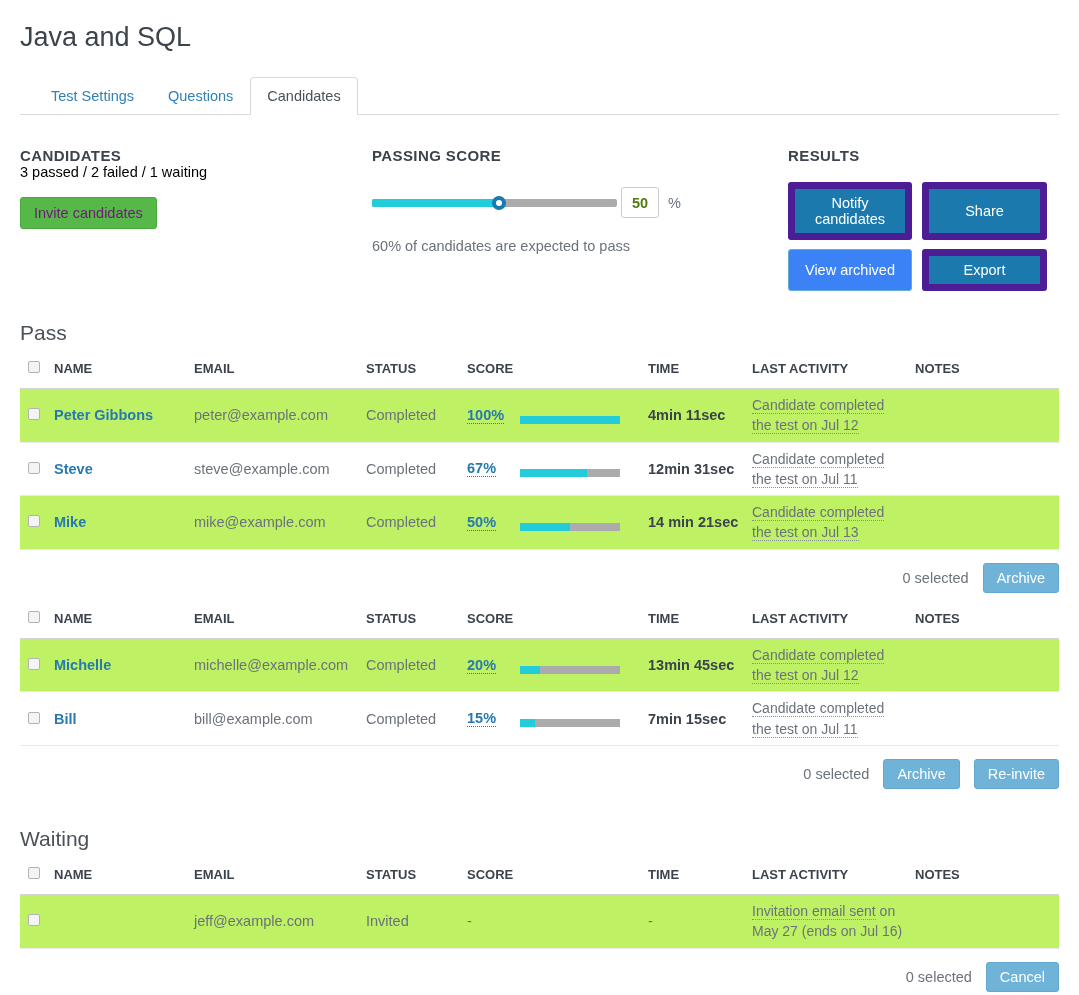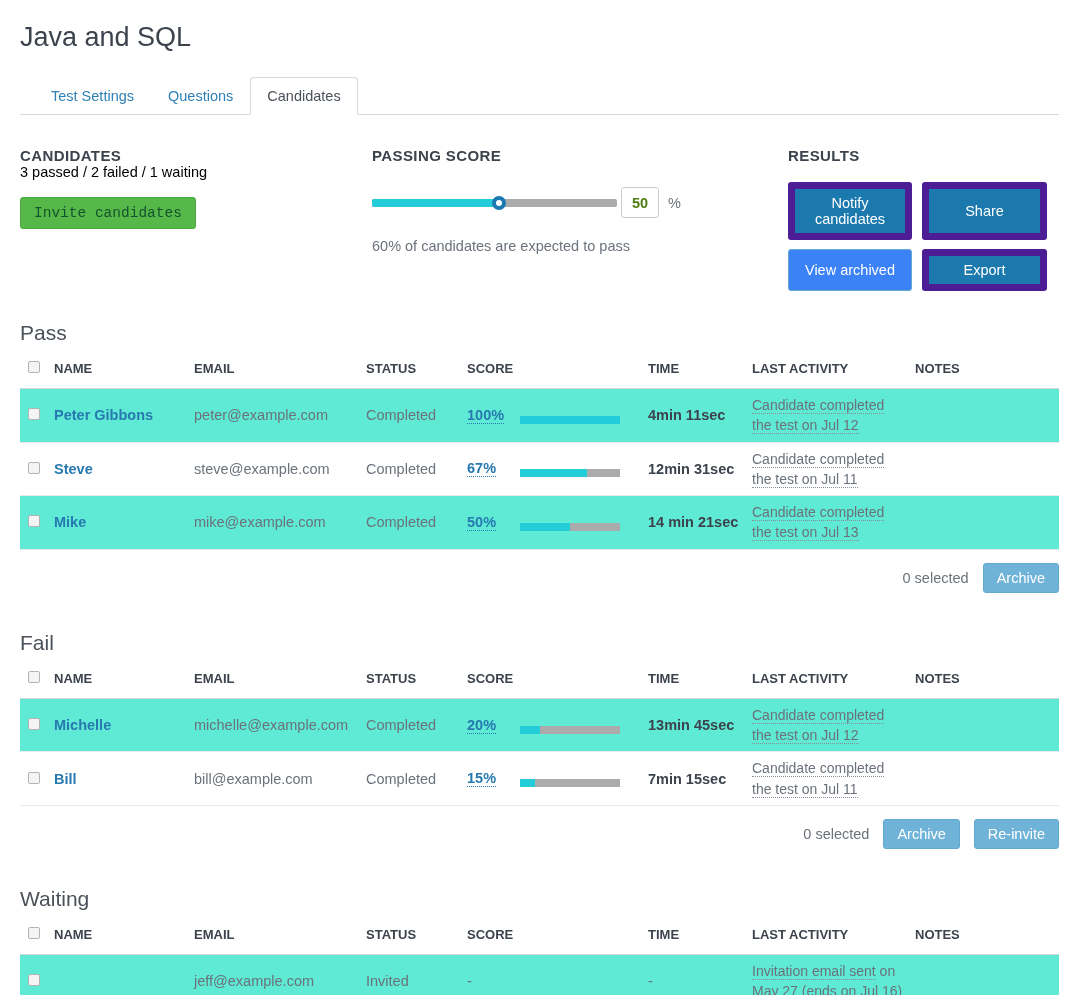--- a/index.html
+++ b/index.html
@@ -20,21 +20,21 @@
 
   
   .panels { display:flex; margin-top:32px; }
   .panel-heading { font-size:15px; font-weight:700; letter-spacing:.4px; color:#3c434d; margin:0; }
   .panel-candidates { width:352px; flex:none; }
   .panel-passing { width:416px; flex:none; }
   .panel-results { flex:1; }
 
   .summary-link { display:block; font-size:14.5px; color:#000000; text-decoration:none; }
   .btn { font-family:inherit; cursor:pointer; border-radius:3px; font-size:14.5px; }
-  .btn-green { margin-top:17px; background:#55b848; border:1px solid #49a83e; color:#14532d; padding:7px 13px;font-family:Liberation Mono, monospace; }
+  .btn-green { margin-top:17px; background:#55b848; border:1px solid #49a83e; color:#701a75; padding:7px 13px; }
 
   .slider-row { display:flex; align-items:center; margin-top:23px; }
   .slider-track { position:relative; width:245px; height:8px; background:#ababab; border-radius:2px; }
   .slider-fill { position:relative; display:block; height:8px; background:#22ccd8; border-radius:2px 0 0 2px; }
   .slider-handle { position:absolute; right:-11px; top:50%; transform:translateY(-50%); width:14px; height:14px; background:#fff; border:4px solid #1a79b0; border-radius:50%; cursor:pointer; }
   .score-input { width:38px; height:31px; margin-left:4px; border:1px solid #ccc; border-radius:3px; text-align:center; font-family:inherit; font-size:14.5px; font-weight:700; color:#4d7c0f; }
   .pct-label { margin-left:9px; font-size:14.5px; color:#6b727b; }
   .hint { margin-top:20px; font-size:14.5px; color:#6b727b; }
 
   .results-grid { display:grid; grid-template-columns:124px 125px; gap:9px 10px; margin-top:18px; }
@@ -44,21 +44,21 @@
   
   .section-title { font-size:21px; font-weight:400; color:#4a5159; margin:30px 0 6px 0; }
   table.cand { width:100%; border-collapse:collapse; table-layout:fixed; }
   col.c-cb { width:34px; } col.c-name { width:140px; } col.c-email { width:172px; }
   col.c-status { width:101px; } col.c-score { width:181px; } col.c-time { width:104px; }
   col.c-act { width:163px; }
   th { text-align:left; font-size:13px; font-weight:700; color:#3c434d; padding:10px 8px 12px 0; border-bottom:1px solid #d5d5d5; }
   th.cb-cell, td.cb-cell { padding-left:8px; }
   td { padding:6px 8px 6px 0; font-size:14.5px; vertical-align:middle; }
   tr.data-row { height:53px; border-bottom:1px solid #e9e9e9; }
-  tr.shaded { background:#5eead4; }
+  tr.shaded { background:#bef264; }
   .checkbox { display:inline-block; width:12px; height:12px; border:1px solid #b3b3b3; background:#f4f4f4; border-radius:2px; cursor:pointer; }
   .muted { color:#6b727b; }
   .name-link { color:#2779b0; font-weight:700; text-decoration:none; }
   .score-cell-inner { display:flex; align-items:flex-end; }
   .score-link { color:#2779b0; font-weight:700; text-decoration:none; border-bottom:1px dotted #2779b0; flex:none; }
   .bar { display:inline-block; width:100px; height:8px; background:#ababab; margin-left:auto; margin-right:20px; flex:none; }
   .bar-fill { display:block; height:8px; background:#22ccd8; }
   .time-cell { font-weight:700; color:#3c434d; }
   .activity { font-size:14px; color:#6b727b; line-height:1.45; }
   .dotted { border-bottom:1px dotted #8a9097; }
@@ -191,21 +191,20 @@
         </tr>
       </tbody>
     </table>
     <div class="table-footer">
       <span>0 selected</span>
       <button class="btn btn-footer">Archive</button>
     </div>
   </div>
 
   <div class="section">
-    <div class="section-title">Fail</div>
     <table class="cand">
       <colgroup>
           <col class="c-cb">
           <col class="c-name">
           <col class="c-email">
           <col class="c-status">
           <col class="c-score">
           <col class="c-time">
           <col class="c-act">
           <col>

